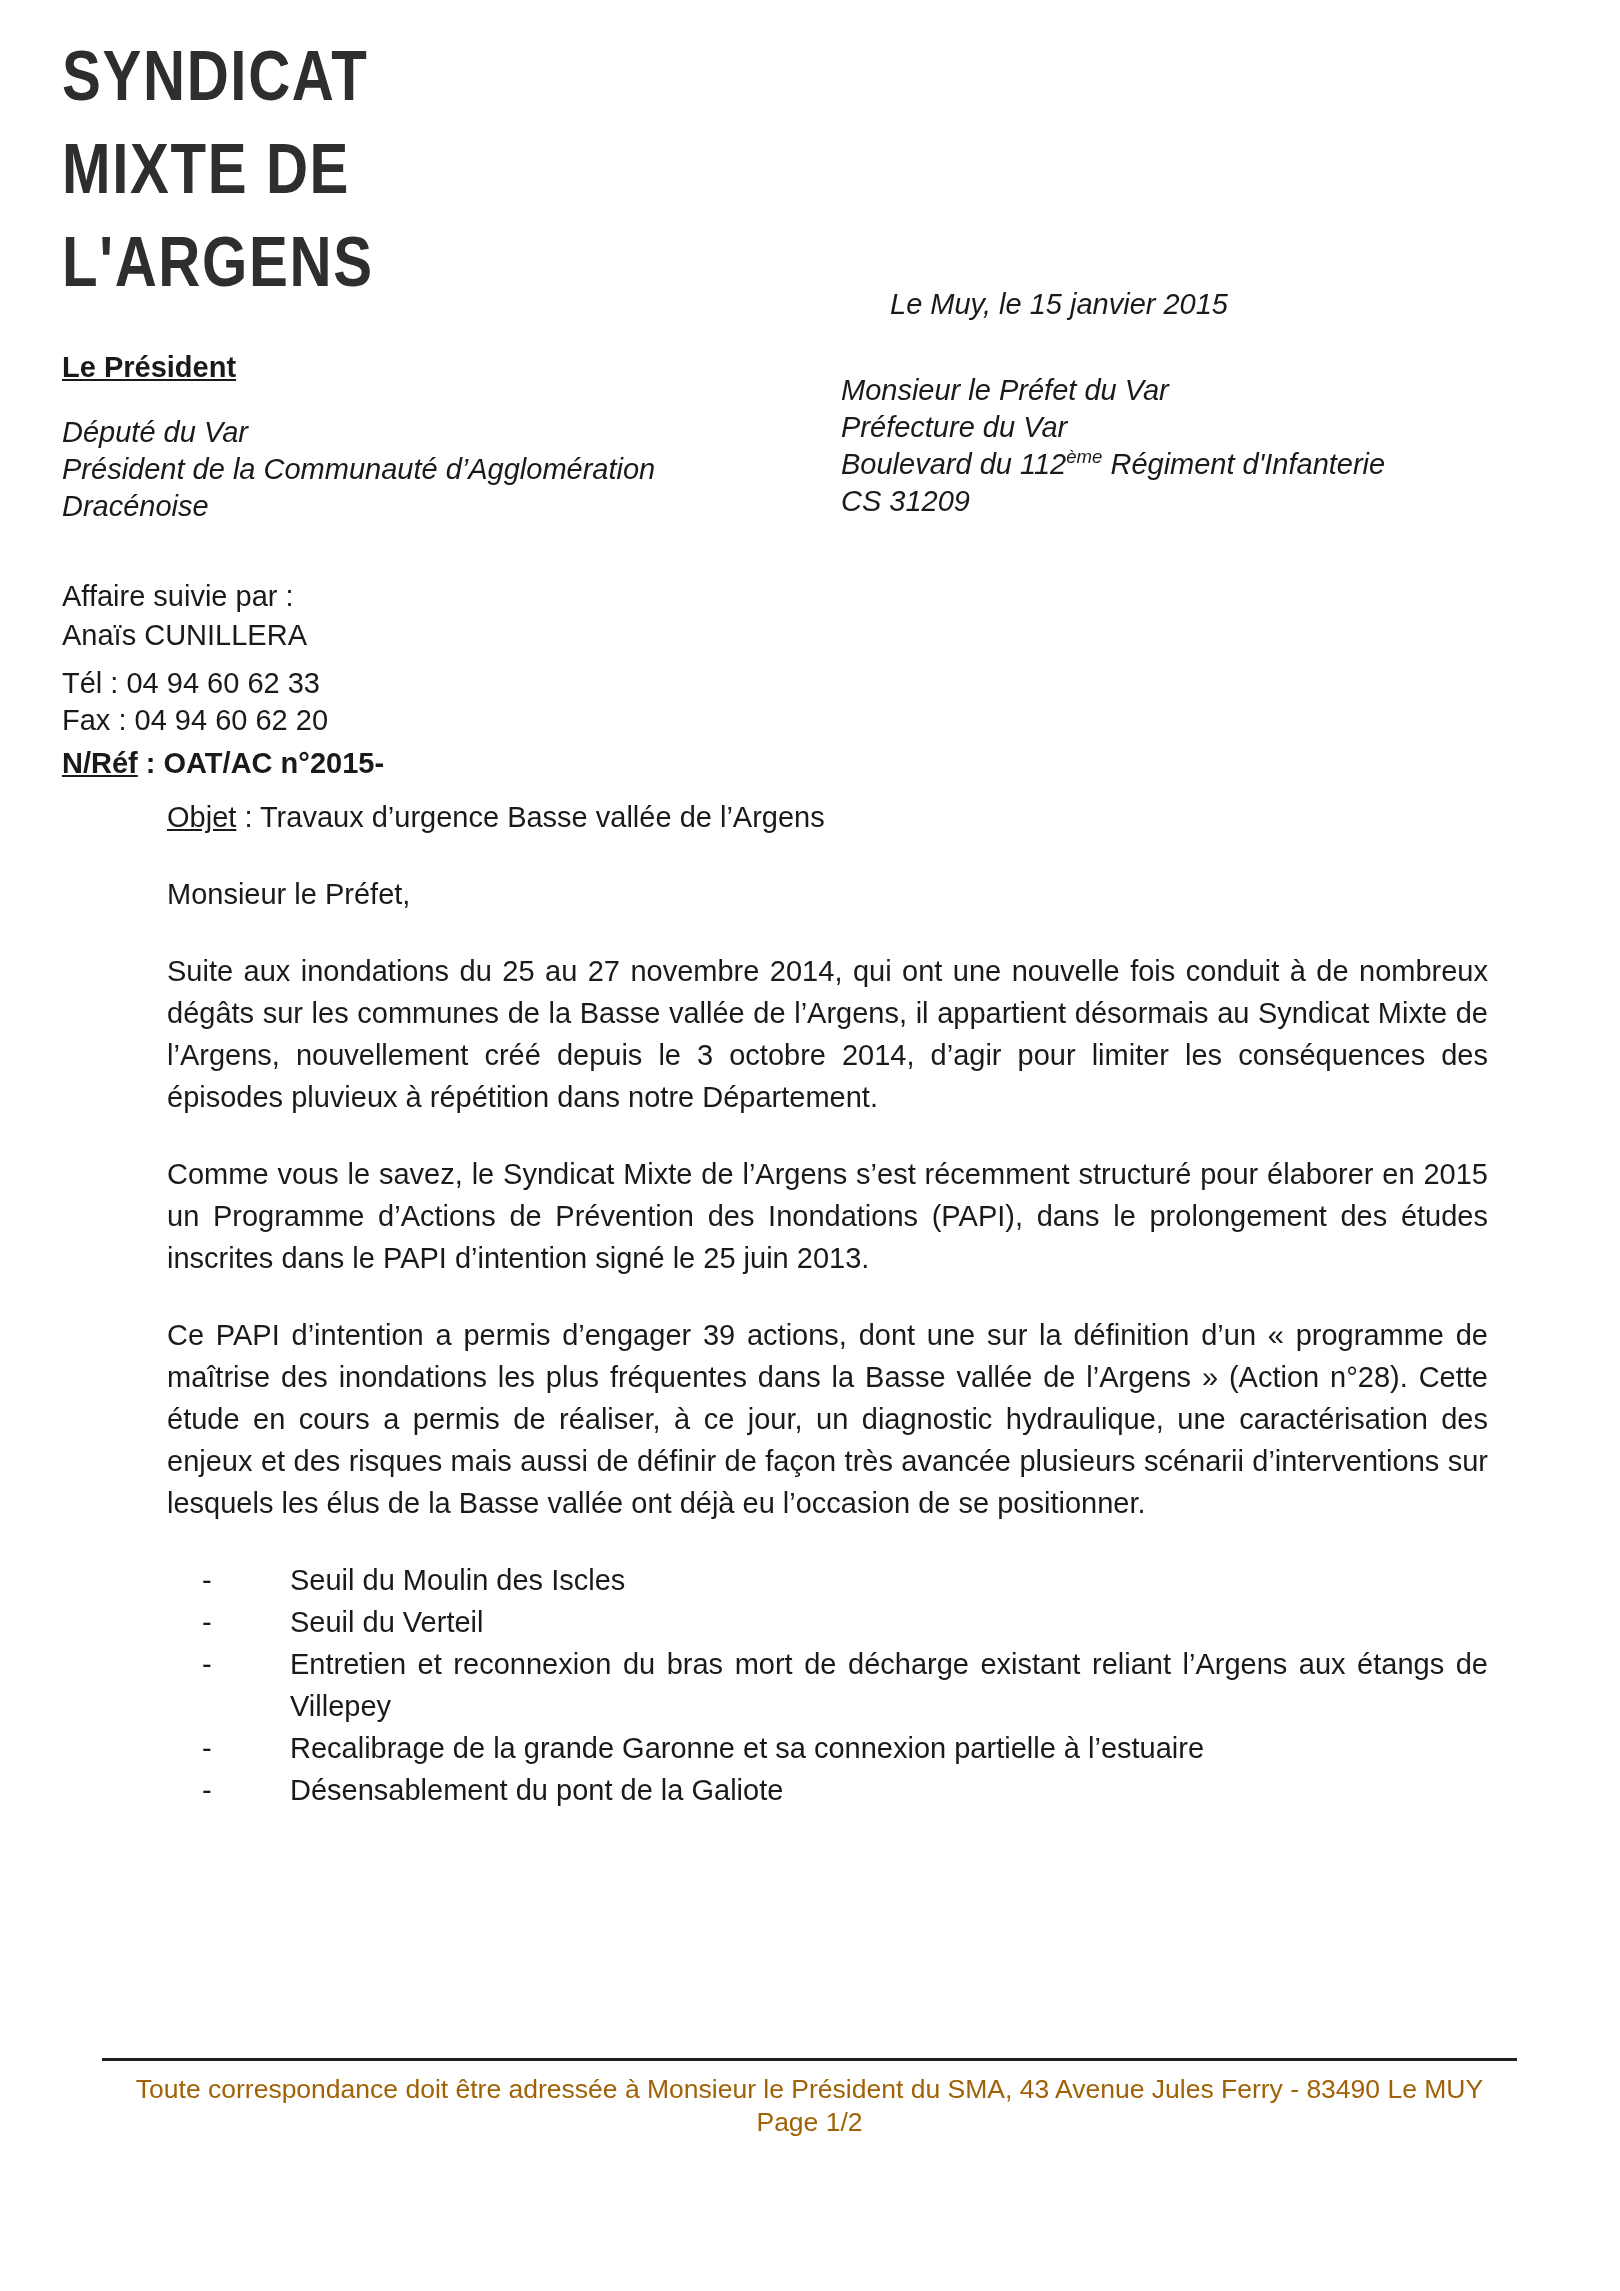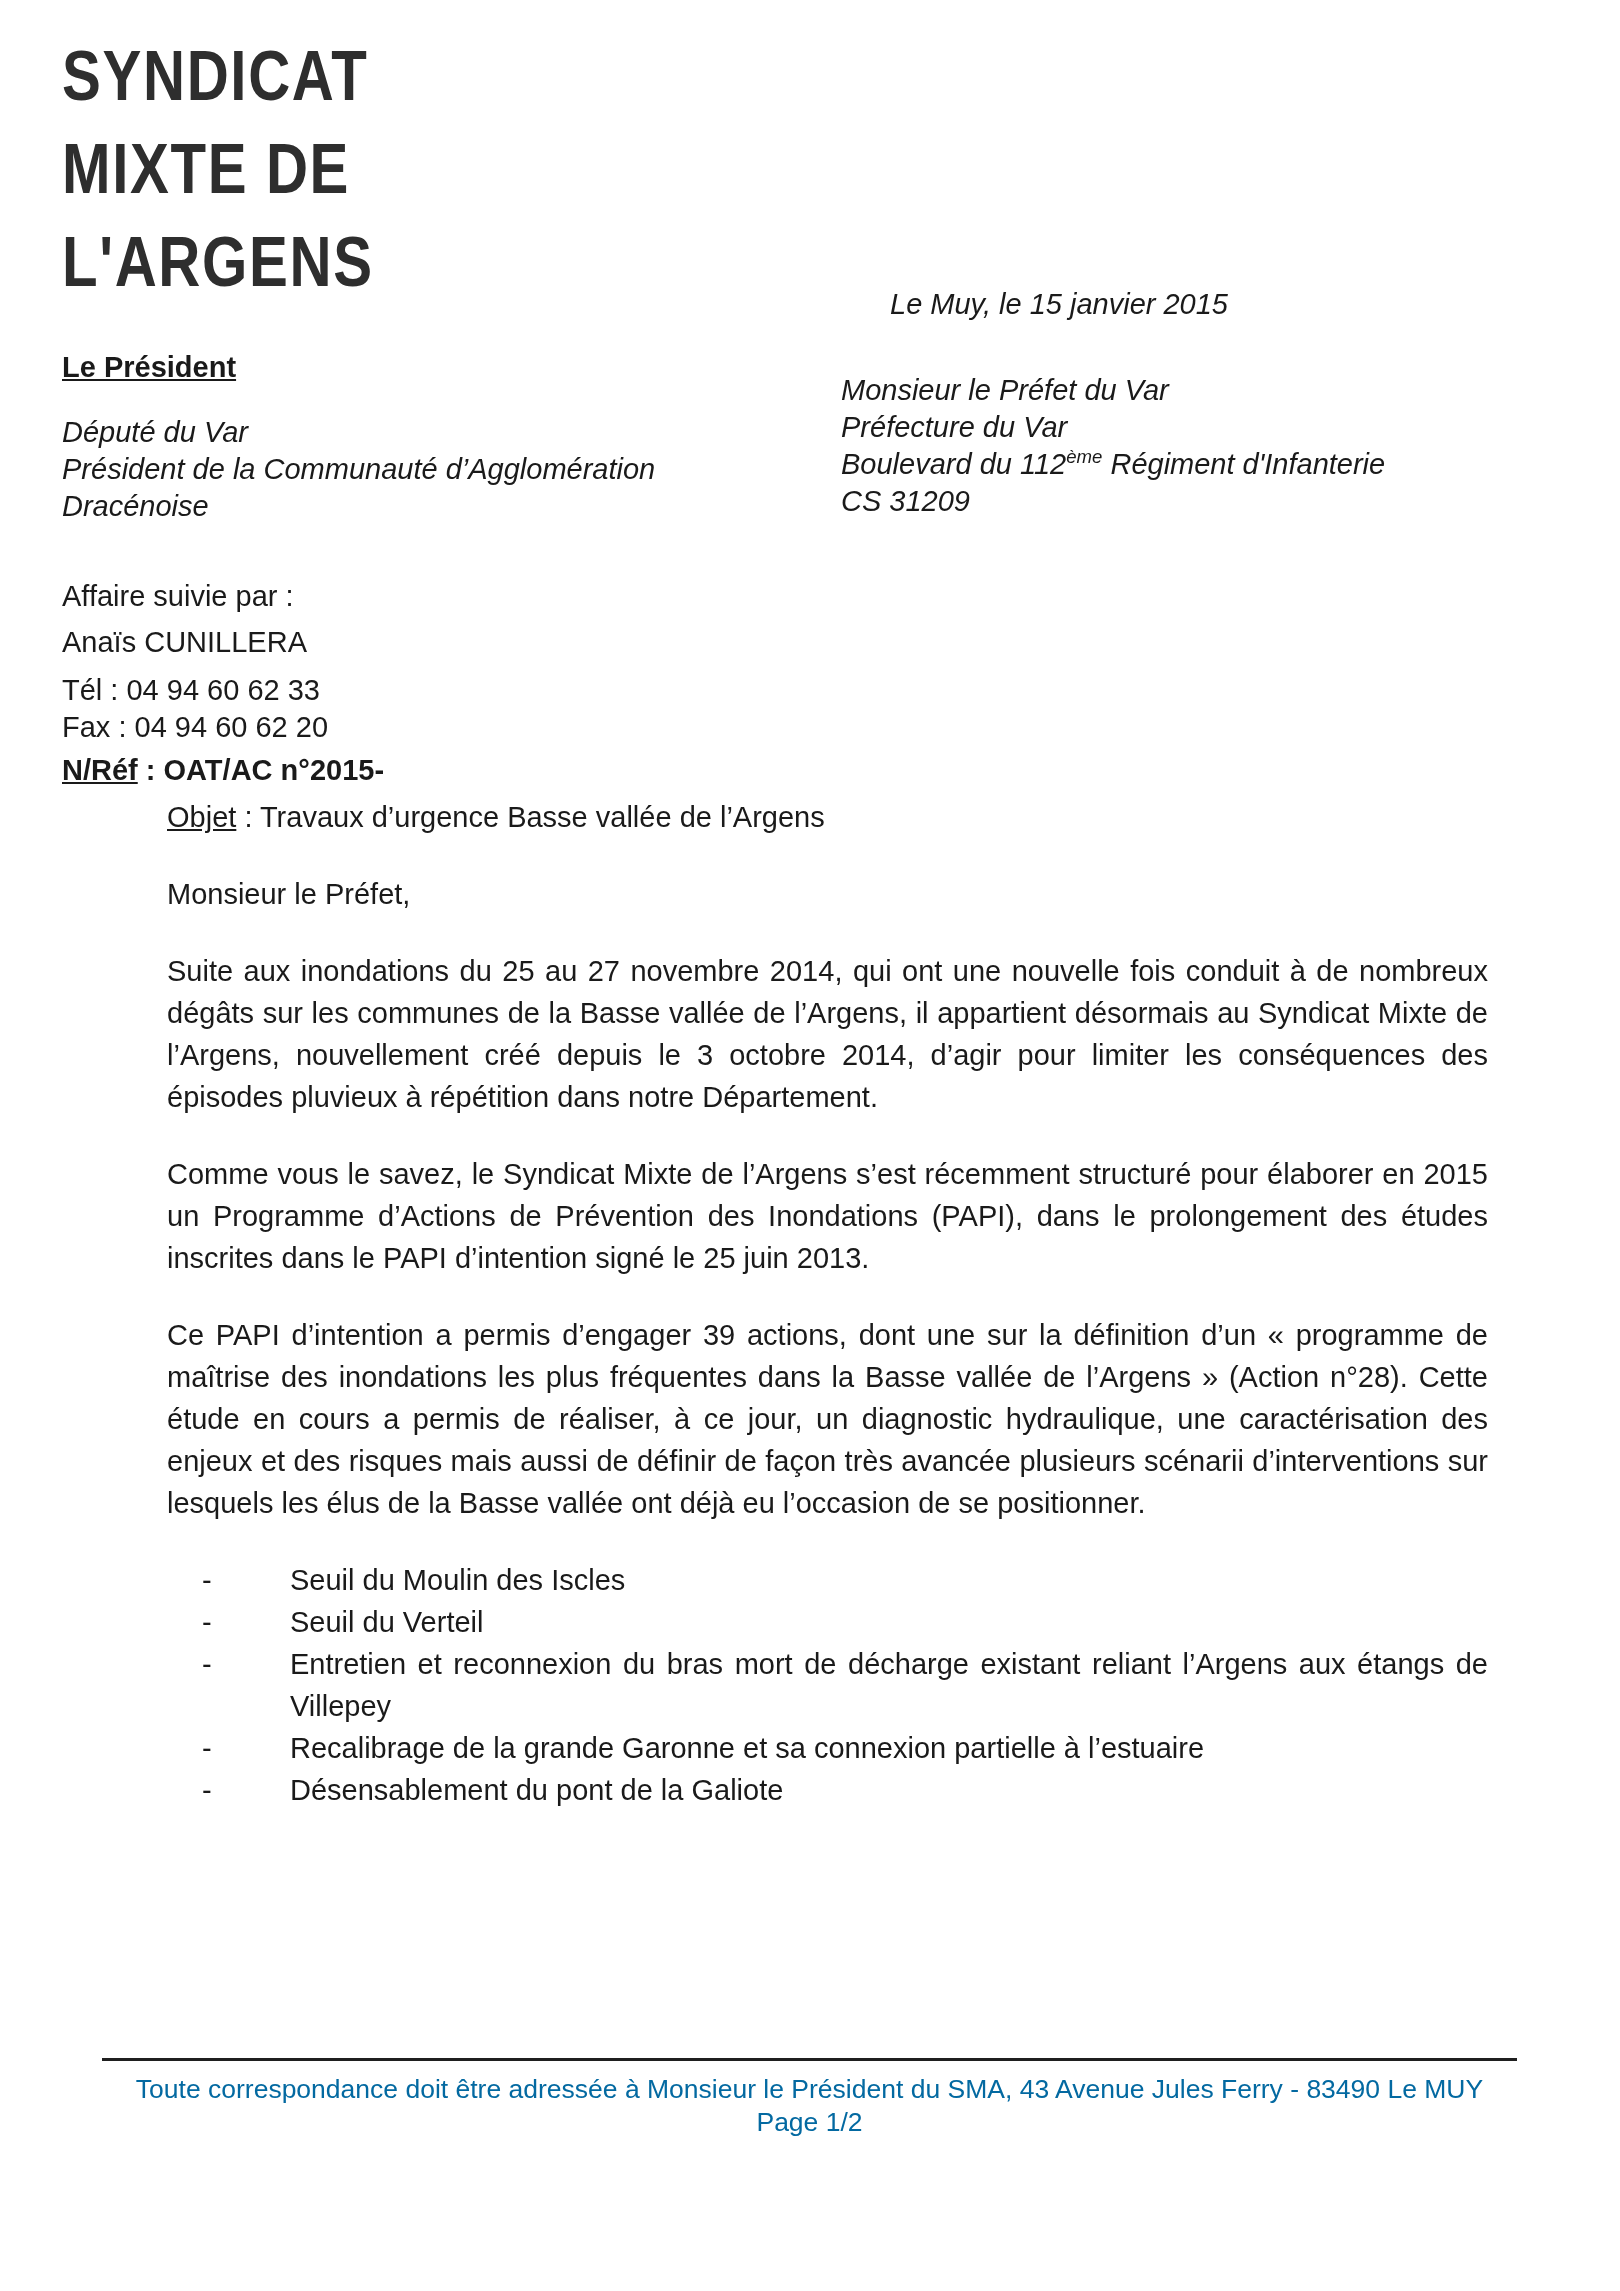--- a/index.html
+++ b/index.html
@@ -44,21 +44,21 @@
     position: absolute;
     left: 62px;
     top: 349px;
     font-size: 29px;
     line-height: 37px;
     width: 745px;
   }
   .sender .title { font-weight: 700; text-decoration: underline; margin-bottom: 28px; }
   .sender .role { font-style: italic; }
   .sender .followed-label { margin-top: 53px; }
-  .sender .followed-name { margin-top: 9px; }
+  .sender .followed-name { margin-top: 2px; }
   .sender .tel { margin-top: 11px; }
   .sender .ref { margin-top: 5.9px; font-weight: 700; }
   .sender .ref .u { text-decoration: underline; }
 
   
   .recipient {
     position: absolute;
     left: 841px;
     top: 372px;
     font-style: italic;
@@ -89,21 +89,21 @@
   .footer {
     position: absolute;
     left: 102px;
     top: 2058px;
     width: 1415px;
     border-top: 3.9px solid #1f1f1f;
     padding-top: 11.8px;
     text-align: center;
     font-size: 26.5px;
     line-height: 33px;
-    color: #0369a1;
+    color: #a16207;
   }
 </style>
 </head>
 <body>
 
 <div class="page">
 
   <div class="logo">
     <div>SYNDICAT</div>
     <div>MIXTE DE</div>

